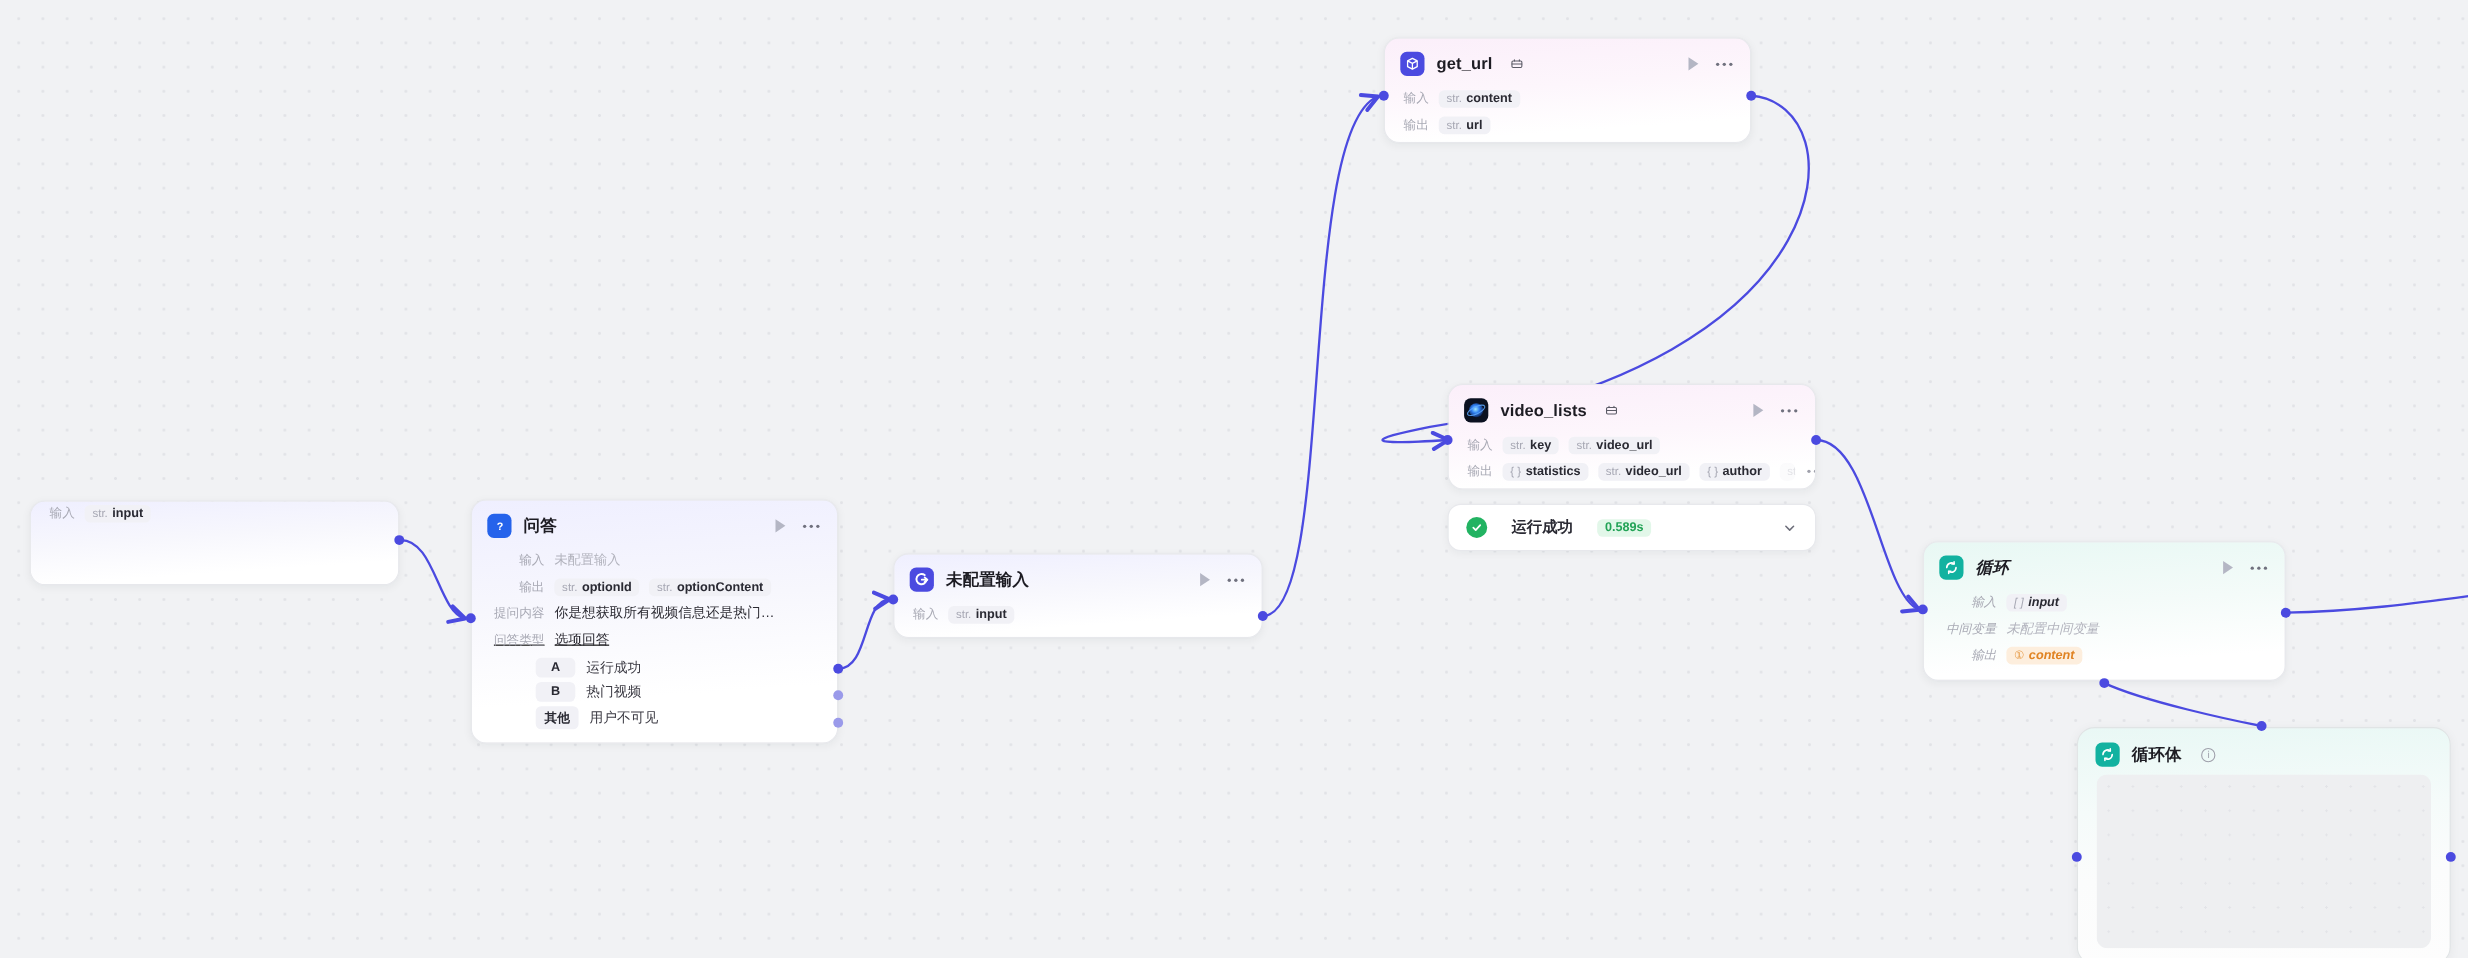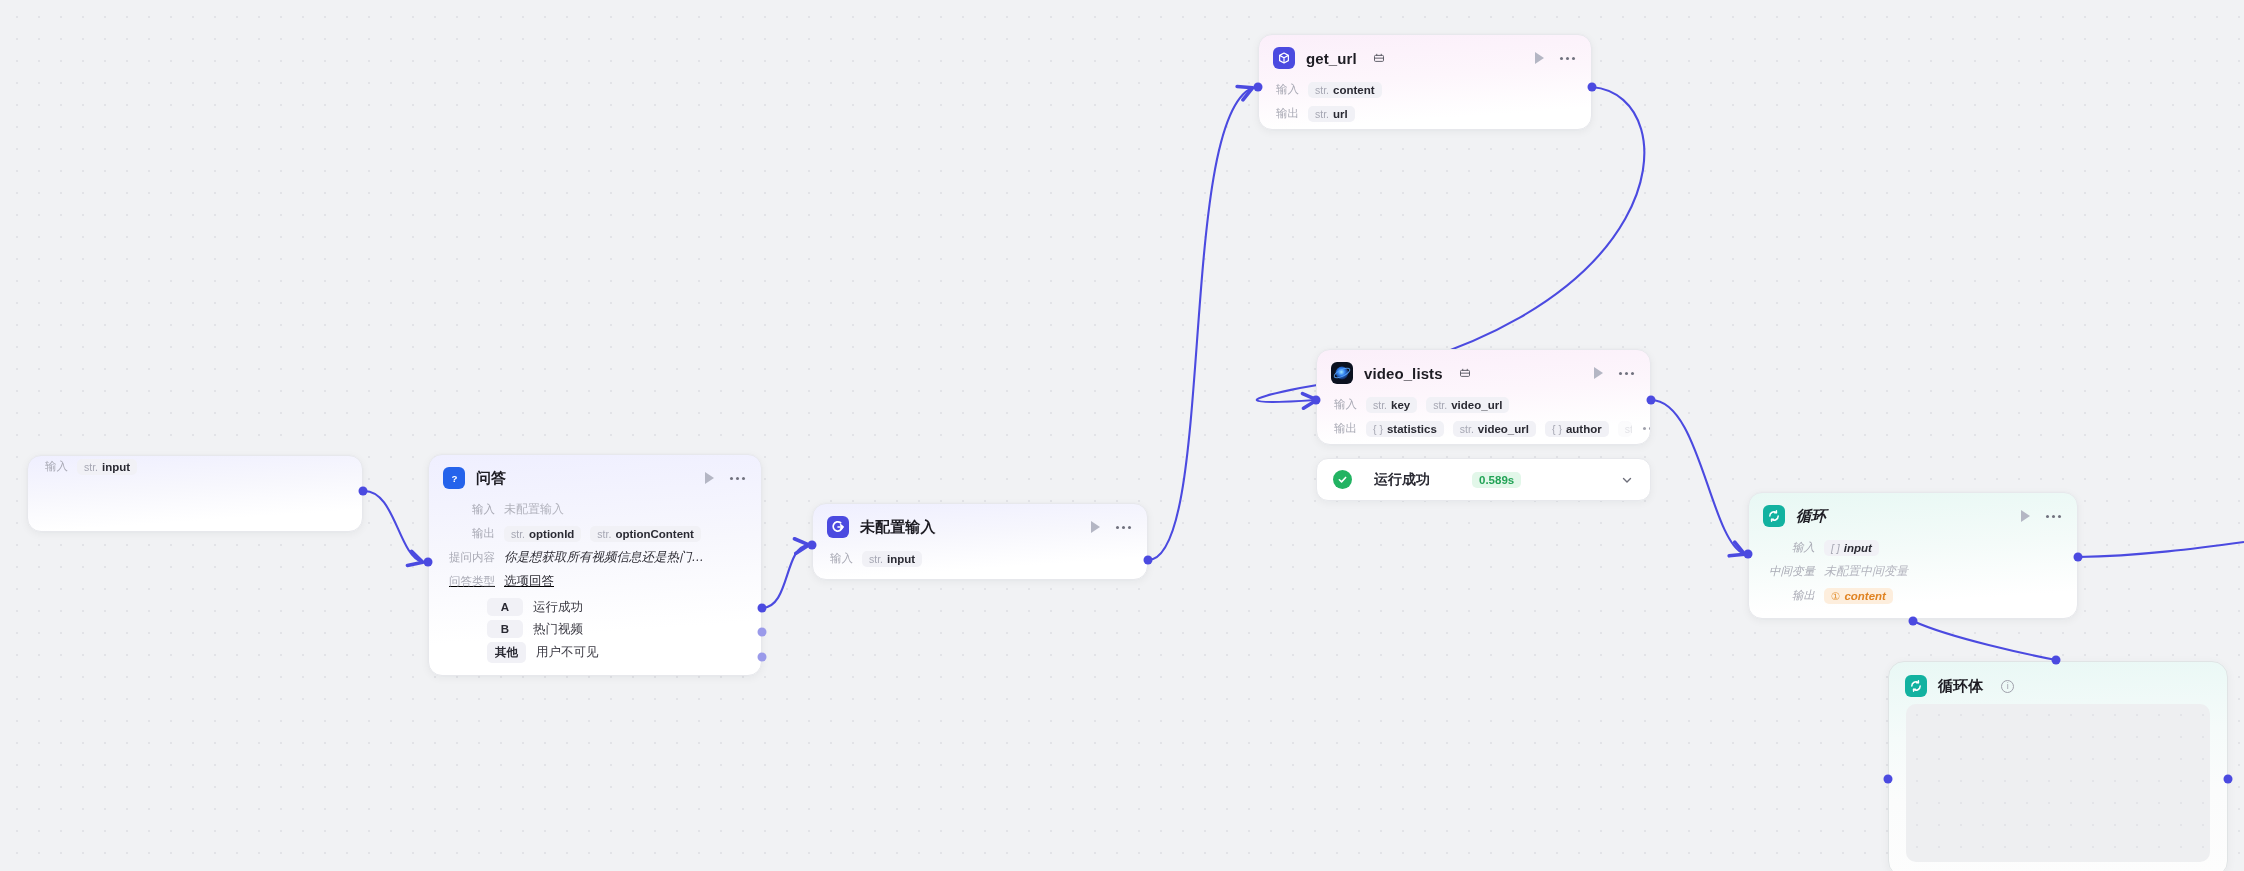--- a/index.html
+++ b/index.html
@@ -142,21 +142,21 @@
   .check {
     width: 19px; height: 19px;
     border-radius: 50%;
     background: #22b362;
     display: flex; align-items: center; justify-content: center;
     flex: 0 0 auto;
   }
   .status-text { font-size: 14px; font-weight: 600; color: #2a2a33; }
   .timing {
     font-size: 11.5px; font-weight: 700; color: #22a356;
-    background: #e2f7e9; border-radius: 5px; padding: 2px 7px; margin-left: 20px;
+    background: #e2f7e9; border-radius: 5px; padding: 2px 7px;
   }
   .chev { margin-left: auto; color: #6d6e7a; display: flex; }
   .loopbody {
     position: absolute;
     z-index: 2;
     border-radius: 16px;
     border: 1px solid #e0e4e5;
     background: linear-gradient(178deg, #e9f8f5 0%, #f5fbfa 34%, #fbfcfc 62%, #fdfdfd 100%);
     box-shadow: 0 2px 10px rgba(28,31,45,0.05);
     overflow: hidden;
@@ -251,21 +251,21 @@
               <span class="ty">str.</span>
               <span>optionId</span>
             </span>
           <span class="chip">
               <span class="ty">str.</span>
               <span>optionContent</span>
             </span>
         </div>
         <div class="row">
           <span class="rlabel w-wide">提问内容</span>
-          <span class="valtext" style="max-width:225px;font-style:italic;">你是想获取所有视频信息还是热门…</span>
+          <span class="valtext" style="max-width:225px;">你是想获取所有视频信息还是热门…</span>
         </div>
         <div class="row" style="margin-bottom:6px;text-decoration:underline;">
           <span class="rlabel w-wide">问答类型</span>
           <span class="valtext">选项回答</span>
         </div>
         <div class="opt-row">
           <span class="opt-key">A</span>
           <span class="opt-val">运行成功</span>
         </div>
         <div class="opt-row">

